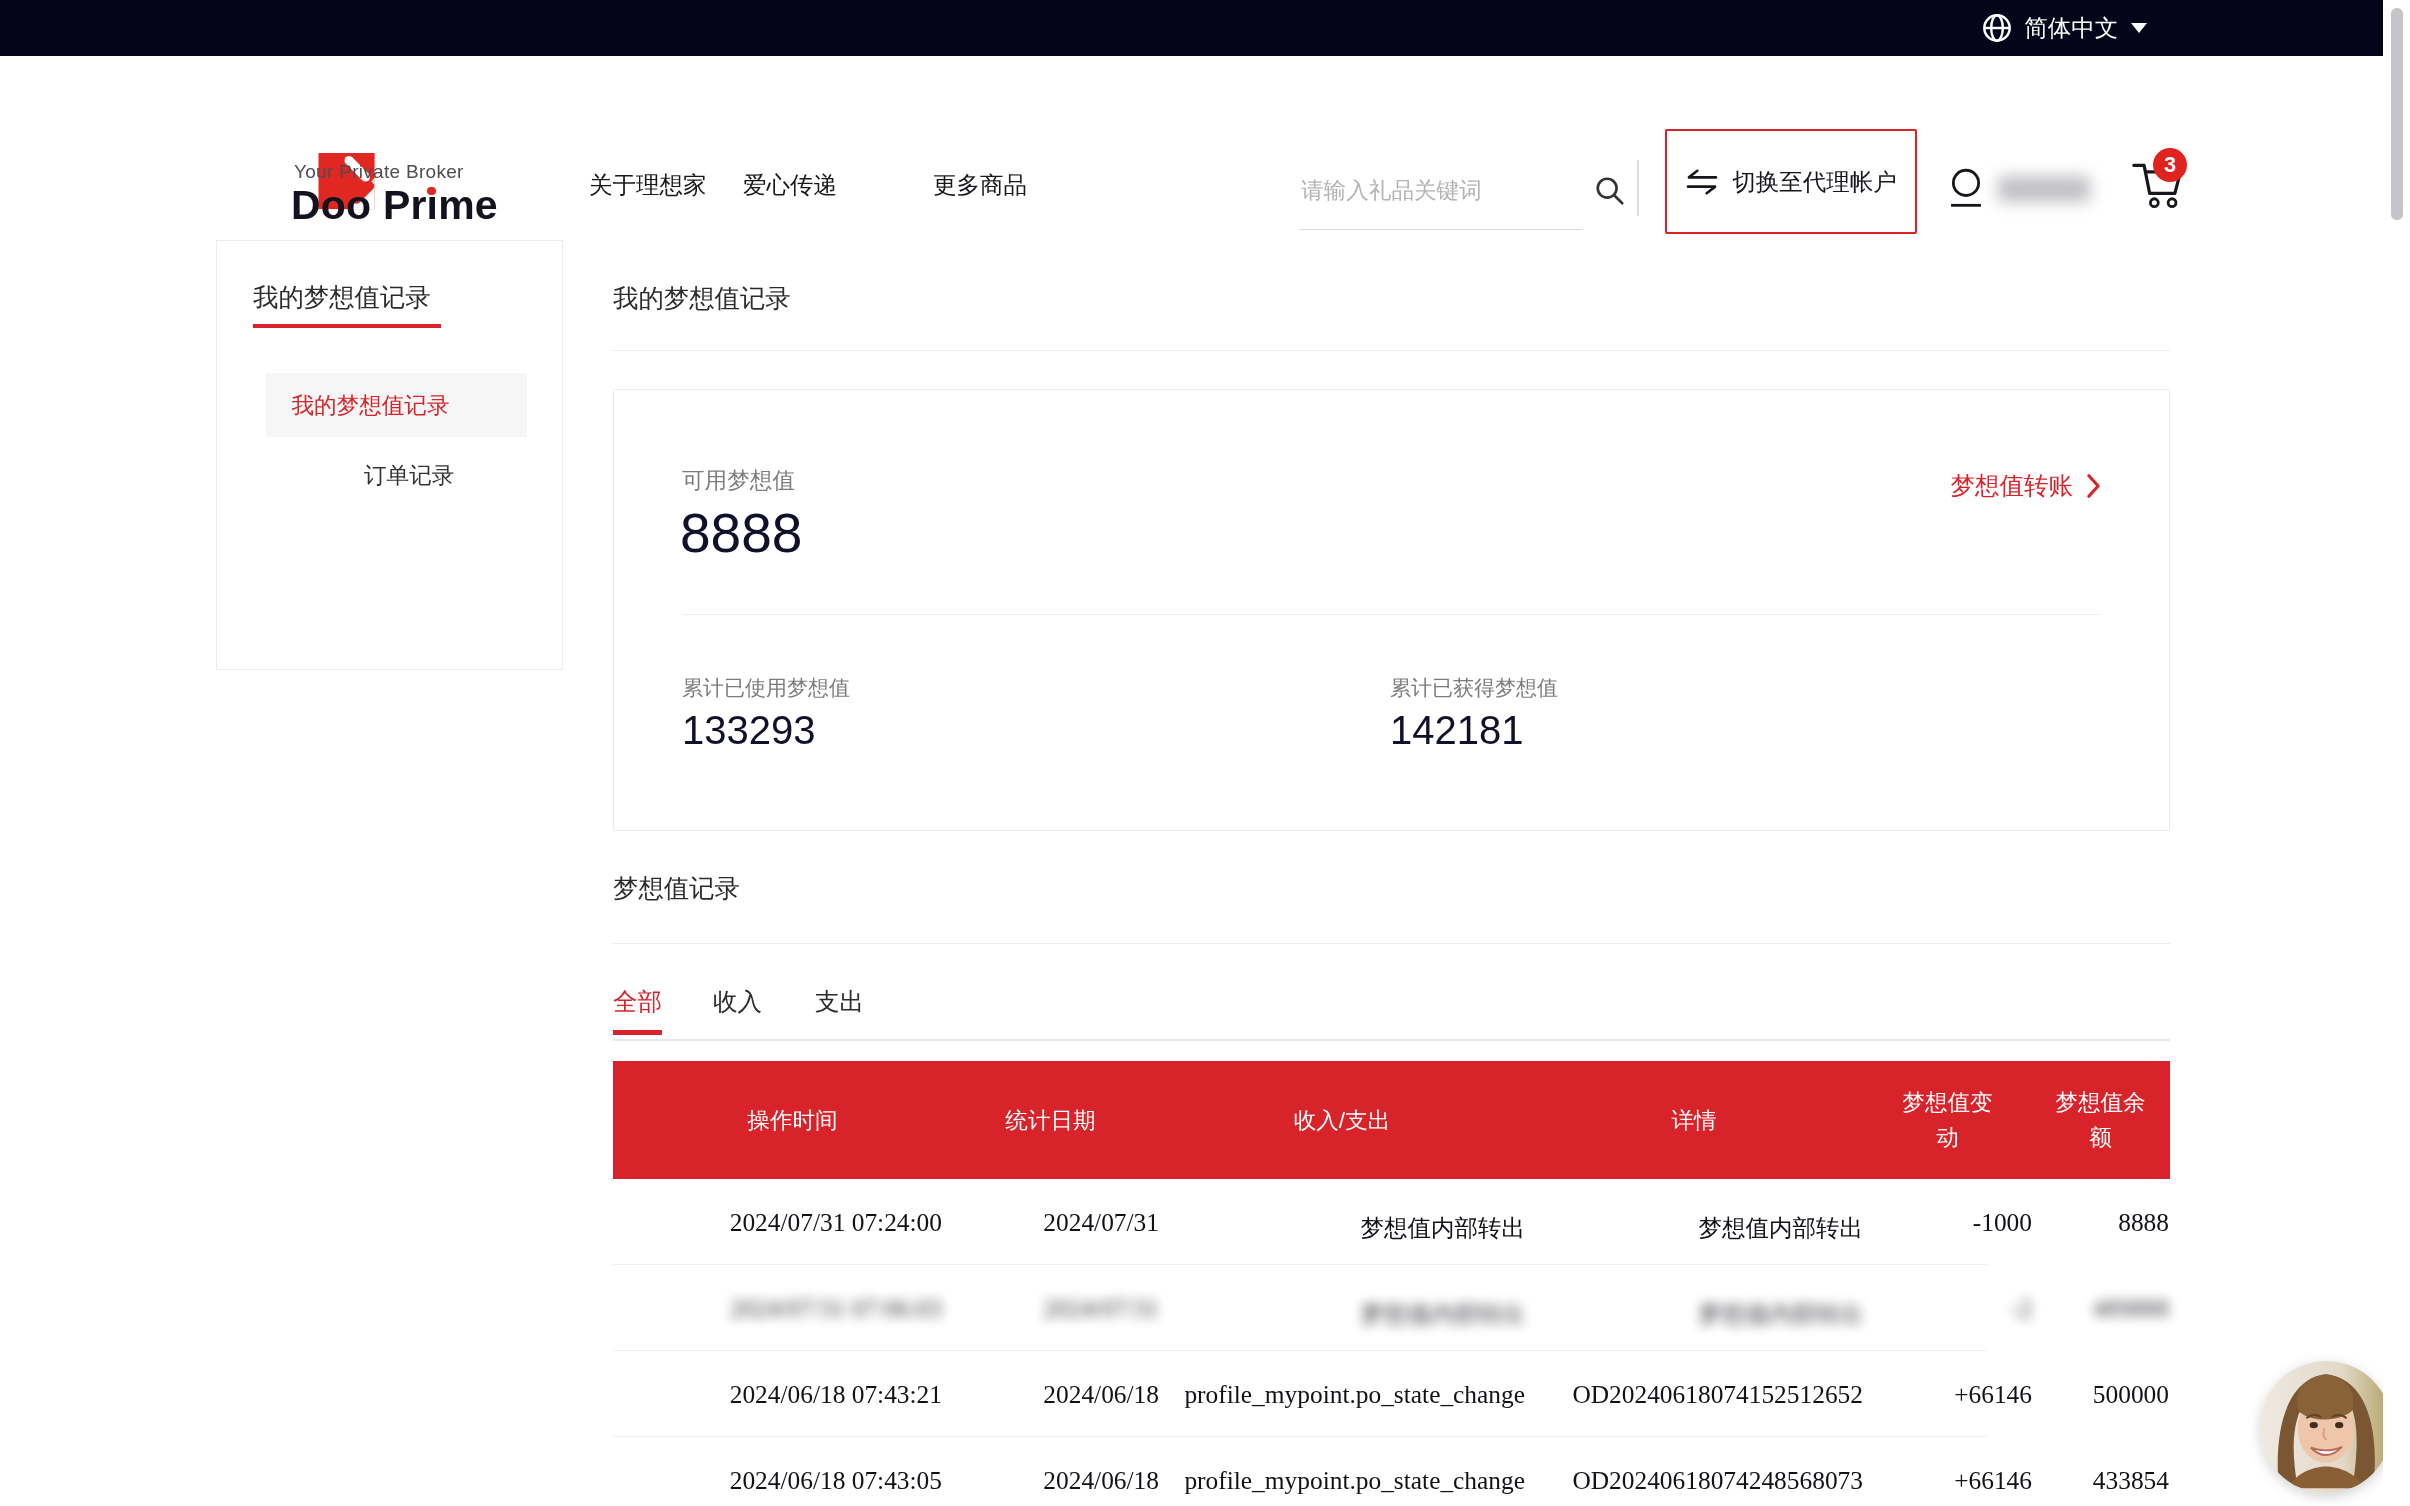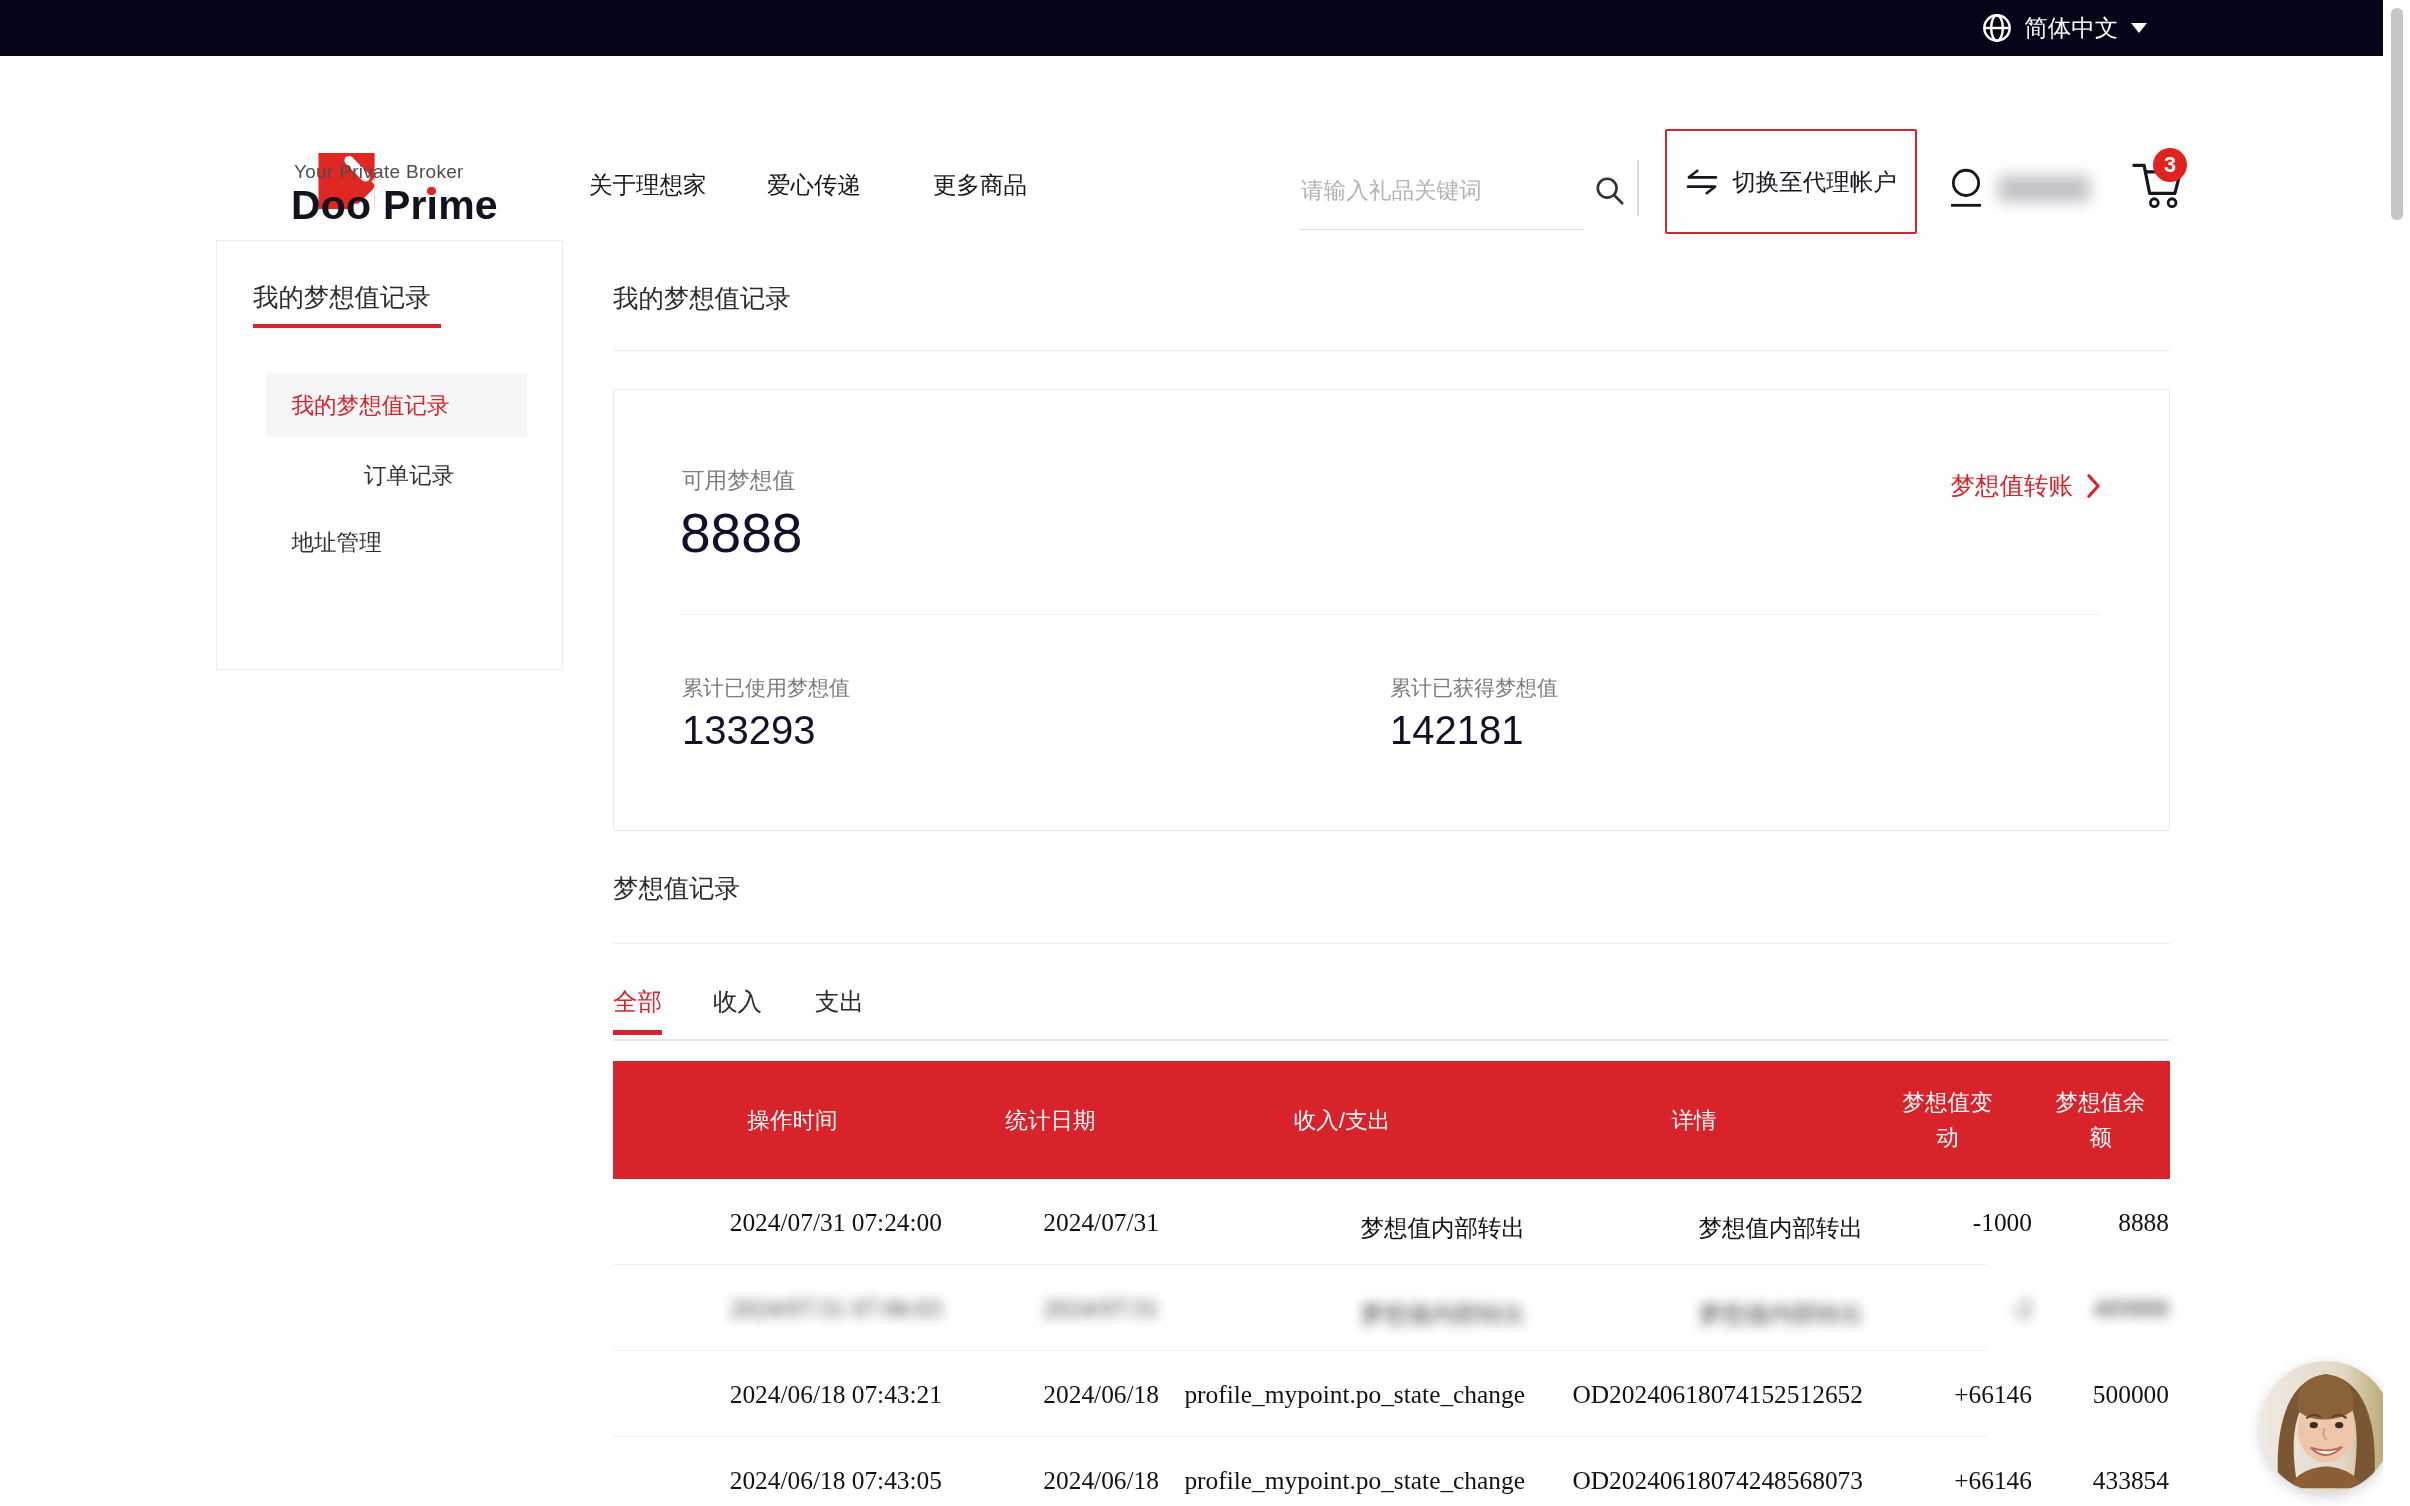--- a/index.html
+++ b/index.html
@@ -13,21 +13,21 @@
   .caret{width:0;height:0;border-left:8.5px solid transparent;border-right:8.5px solid transparent;border-top:10.4px solid #ffffff;margin-left:1.9px;}
 
   
   .header{position:absolute;left:0;top:56px;width:2411px;height:166px;background:#ffffff;}
   .logo{position:absolute;left:215px;top:97px;width:273px;height:66px;display:block;}
   .logo-tagline{position:absolute;left:294px;top:105px;font-size:19px;color:#4d4d52;letter-spacing:0.3px;}
   .logo-name{position:absolute;left:291px;top:126px;font-size:41px;font-weight:700;color:#13131f;letter-spacing:0.2px;}
   .ii{position:relative;}
   .ii::before{content:'';position:absolute;left:0.9px;top:4.7px;width:8.5px;height:8.5px;border-radius:50%;background:#e02721;}
   .nav-item{position:absolute;top:113px;font-size:23.5px;font-weight:500;color:#18181c;cursor:pointer;}
-  .nav-0{left:589px;} .nav-1{left:767px;text-align:center;} .nav-2{left:933px;}
+  .nav-0{left:589px;} .nav-1{left:743px;text-align:center;} .nav-2{left:933px;}
 
   .search{position:absolute;left:1299px;top:96px;width:284px;height:77px;border-bottom:1.9px solid #dcdcdc;display:flex;align-items:center;}
   .search input{flex:1;border:none;outline:none;font-size:22.6px;color:#333;background:transparent;}
   .search input::placeholder{color:#b3b3b3;}
   .header-divider{position:absolute;left:1637px;top:104px;width:1.9px;height:56px;background:#dcdcdc;}
 
   .switch-btn{position:absolute;left:1665px;top:73px;width:252px;height:105px;border:2.8px solid #d8232a;border-radius:1.9px;background:#fff;display:flex;align-items:center;justify-content:center;gap:13px;cursor:pointer;box-sizing:border-box;}
   .switch-label{font-size:23.5px;color:#16161e;}
 
   .account{position:absolute;left:1947px;top:111px;display:flex;align-items:center;gap:13px;cursor:pointer;}
@@ -161,23 +161,20 @@
   </div>
 
   <div class="sidebar">
     <div class="sidebar-title">我的梦想值记录</div>
     <div class="sidebar-underline"></div>
     <div class="side-item active si-0">
         <span class="lbl">我的梦想值记录</span>
       </div>
     <div class="side-item si-1">
         <span class="lbl">订单记录</span>
-      </div>
-    <div class="side-item si-2">
-        <span class="lbl">地址管理</span>
       </div>
   </div>
 
   <div class="page-title">我的梦想值记录</div>
   <div class="divider d1"></div>
 
   <div class="card">
     <div class="avail-label">可用梦想值</div>
     <div class="avail-value">8888</div>
     <div class="transfer">

